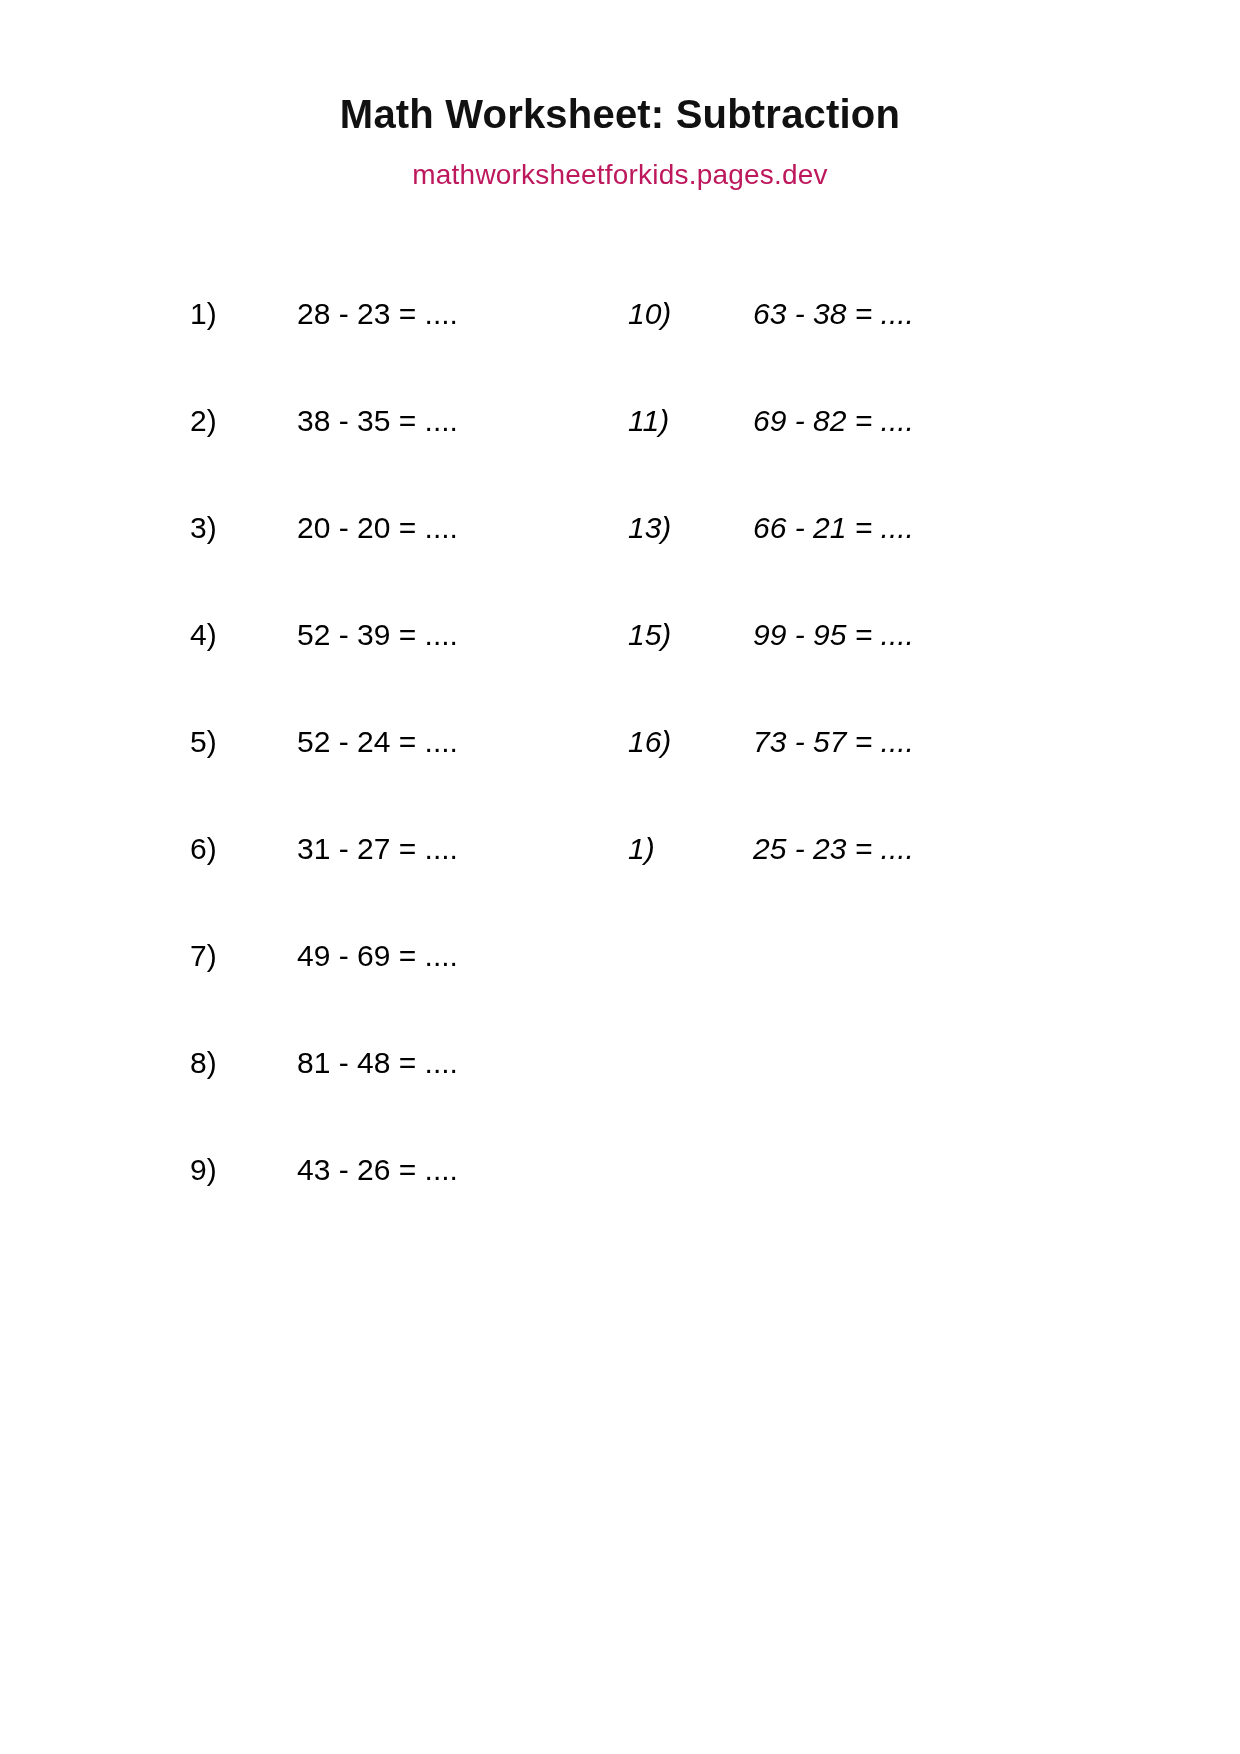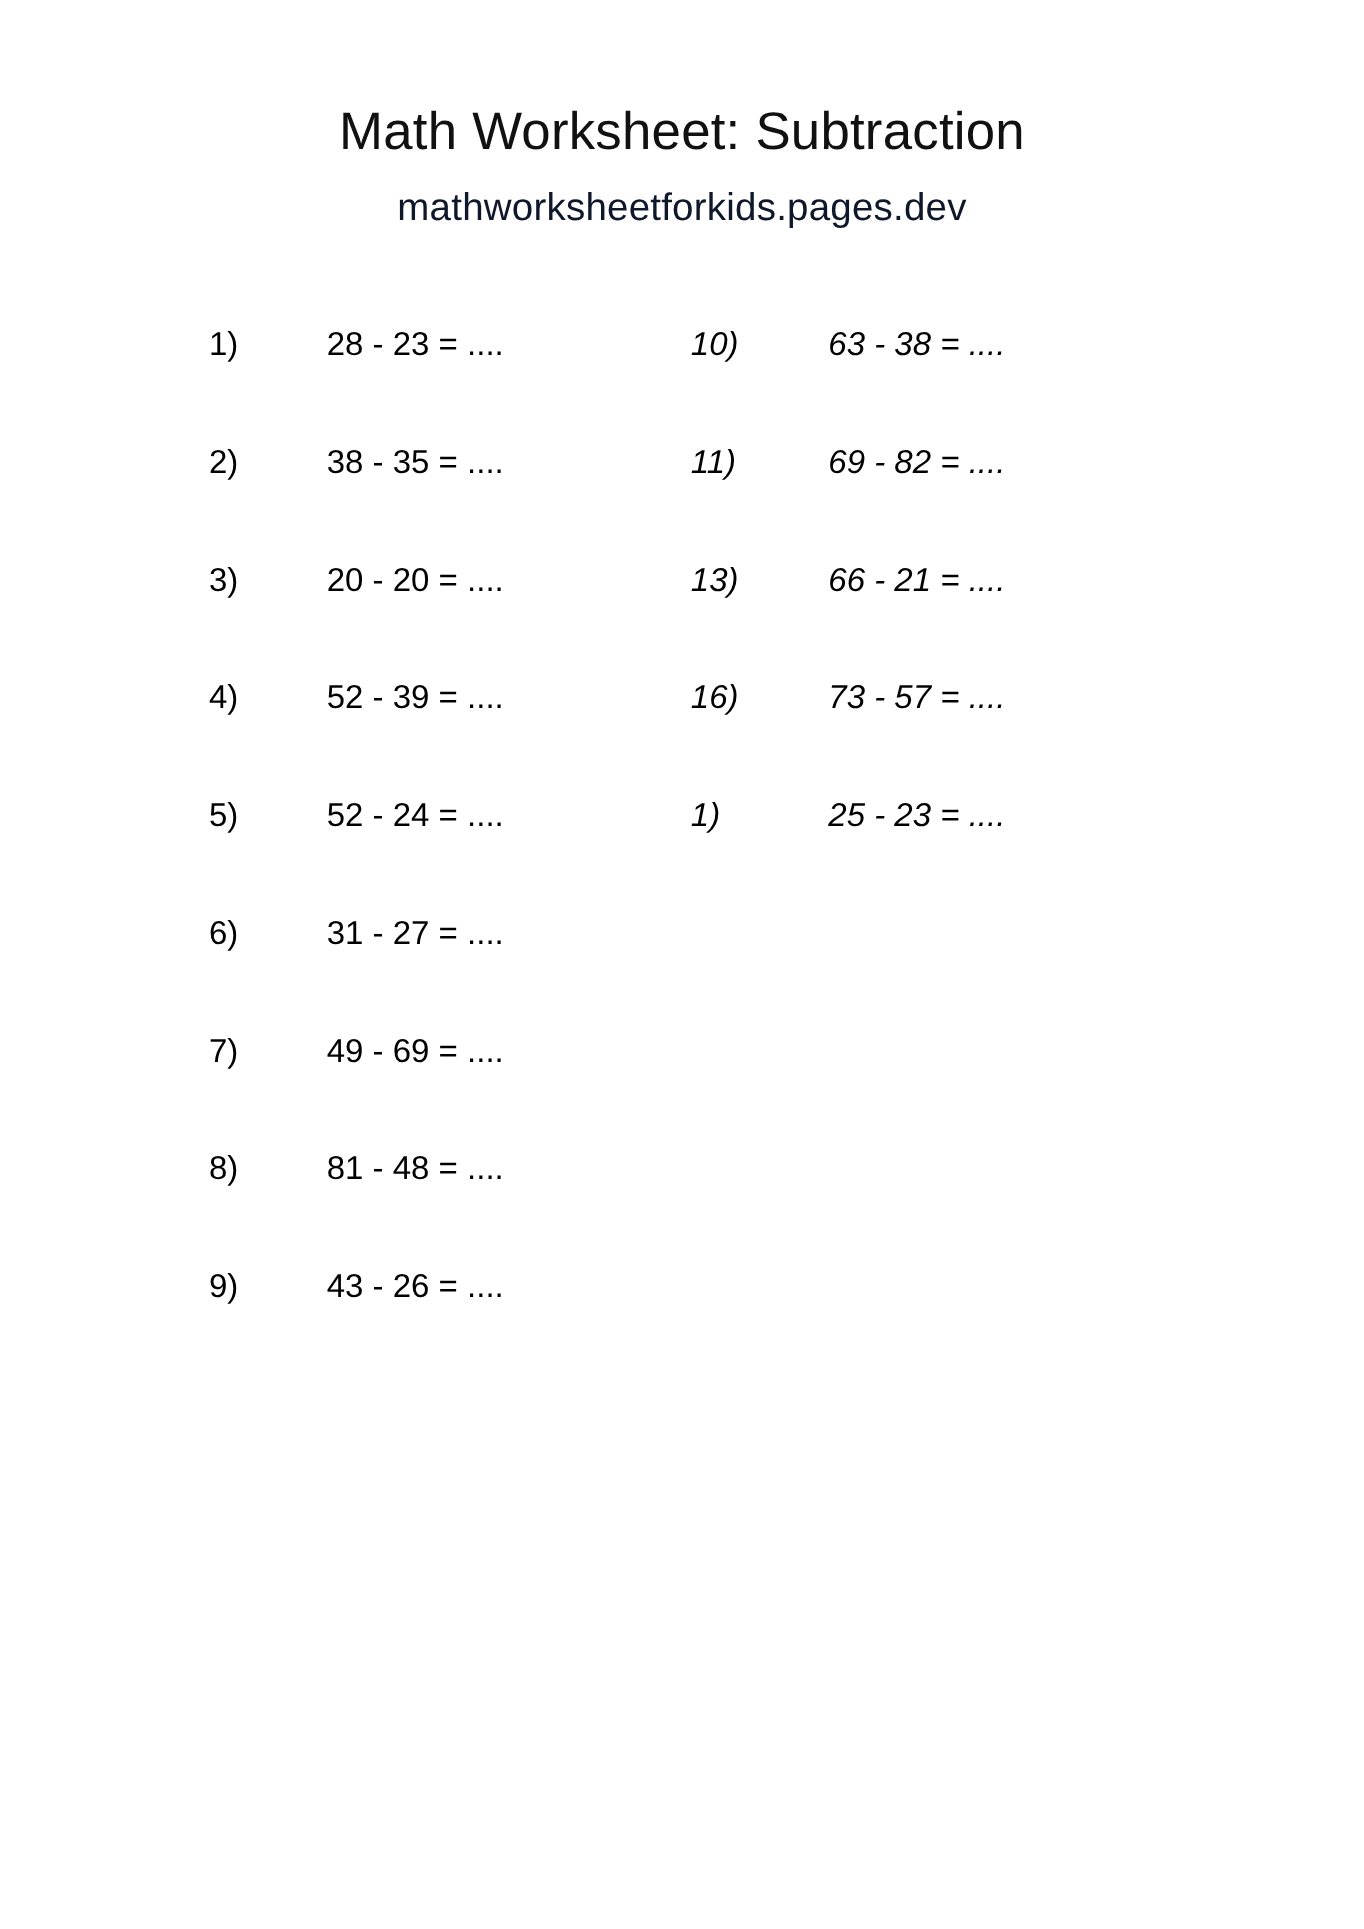--- a/index.html
+++ b/index.html
@@ -16,31 +16,31 @@
     overflow: hidden;
   }
   .page {
     width: 1240px;
     height: 1754px;
     position: relative;
     box-sizing: border-box;
   }
   .title {
     text-align: center;
-    font-size: 48px;
-    font-weight: normal;
+    font-size: 40px;
+    font-weight: bold;
     color: #111111;
     margin: 0;
     padding-top: 92px;
     letter-spacing: 0.2px;
   }
   .subtitle {
     text-align: center;
-    font-size: 35px;
-    color: #0f172a;
+    font-size: 28px;
+    color: #be185d;
     margin: 0;
     padding-top: 22px;
     letter-spacing: 0.2px;
   }
   .problems {
     position: absolute;
     top: 296px;
     left: 0;
     width: 1240px;
     display: flex;
@@ -138,20 +138,24 @@
       </div>
       <div class="problem">
         <span class="num">11)</span>
         <span class="expr">69 - 82 = ....</span>
       </div>
       <div class="problem">
         <span class="num">13)</span>
         <span class="expr">66 - 21 = ....</span>
       </div>
       <div class="problem">
+        <span class="num">15)</span>
+        <span class="expr">99 - 95 = ....</span>
+      </div>
+      <div class="problem">
         <span class="num">16)</span>
         <span class="expr">73 - 57 = ....</span>
       </div>
       <div class="problem">
         <span class="num">1)</span>
         <span class="expr">25 - 23 = ....</span>
       </div>
     </div>
 
   </div>

